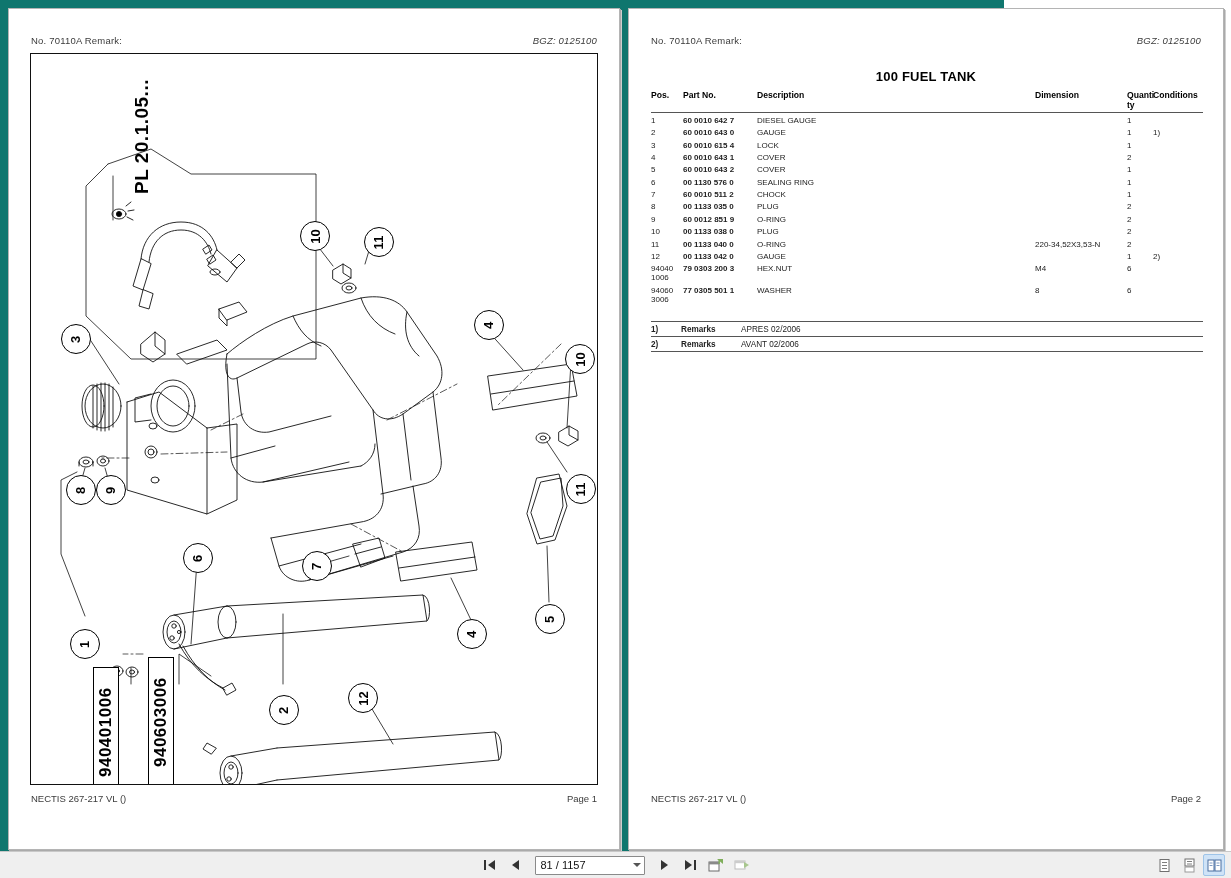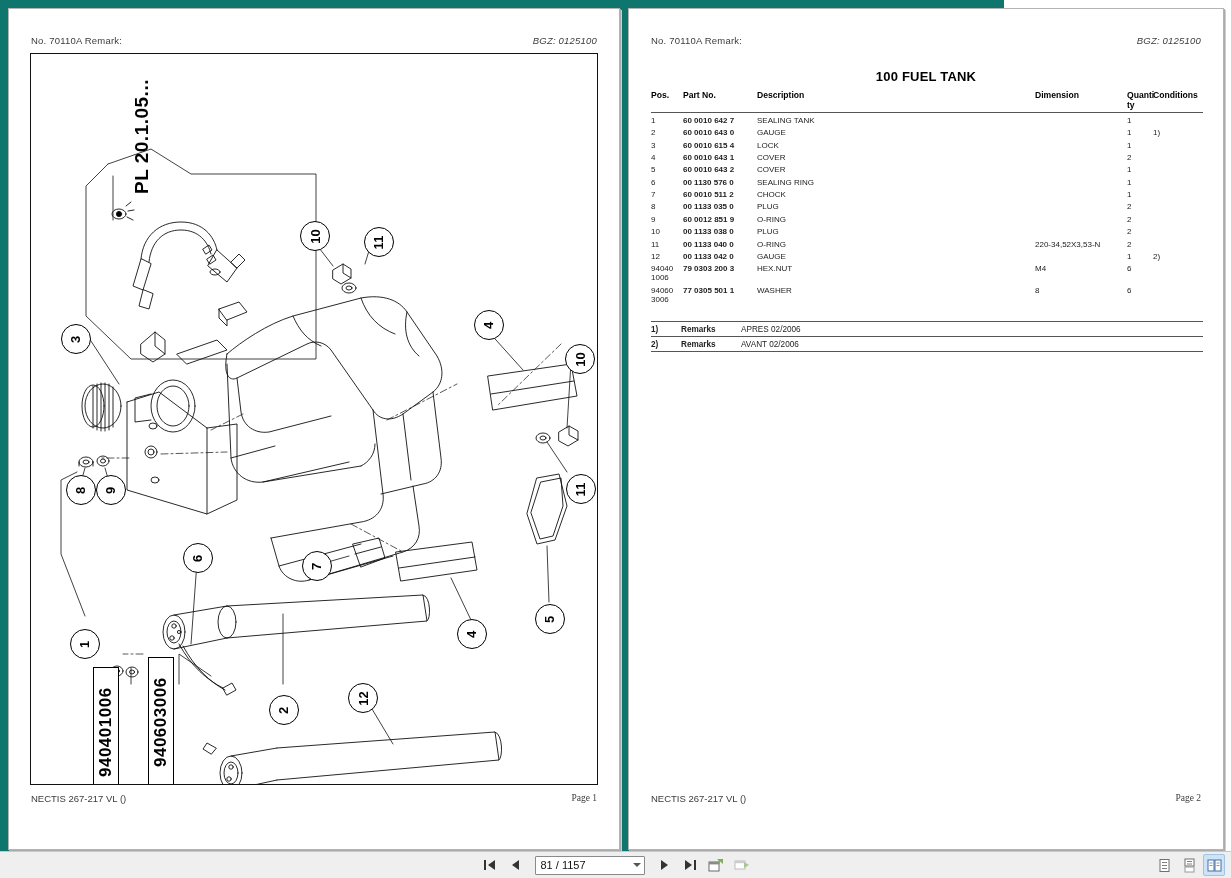--- a/index.html
+++ b/index.html
@@ -17,21 +17,21 @@
     box-shadow:1px 1px 0 #aaaaaa, 2px 2px 0 #cfcfcf;
   }
   #page-left{left:8px;top:8px;width:610px;height:840px;}
   #page-right{left:628px;top:8px;width:594px;height:840px;}
 
   .pg-header{position:absolute;top:26px;left:0;right:0;height:14px;}
   .pg-header .left{position:absolute;left:22px;font-size:9.5px;color:#3b3b3b;letter-spacing:.2px;}
   .pg-header .right{position:absolute;right:22px;font-size:9.5px;color:#3b3b3b;letter-spacing:.2px;font-style:italic;}
   .pg-footer{position:absolute;bottom:42px;left:0;right:0;height:14px;text-align:center;}
   .pg-footer .left{position:absolute;left:22px;font-size:9.5px;color:#3b3b3b;}
-  .pg-footer .right{position:absolute;right:22px;font-size:9.5px;color:#3b3b3b;font-family:Liberation Serif, serif;}
+  .pg-footer .right{position:absolute;right:22px;font-size:9.5px;color:#3b3b3b;}
 
   
   .draw-frame{position:absolute;left:21px;top:44px;width:566px;height:730px;border:1px solid #111;}
   .draw-area{position:absolute;inset:0;overflow:hidden;}
   .draw-area svg{position:absolute;left:0;top:0;}
 
   
   .rot-label{
     position:absolute;font-weight:bold;color:#000;
     transform-origin:0 0;transform:rotate(-90deg);
@@ -351,21 +351,21 @@
             <th>Description</th>
             <th>Dimension</th>
             <th><span>Quanti</span><br><span>ty</span></th>
             <th>Conditions</th>
           </tr>
         </thead>
         <tbody>
             <tr class="firstrow">
               <td class="c-pos">1</td>
               <td class="c-part">60 0010 642 7</td>
-              <td class="c-desc">SEALING TANK</td>
+              <td class="c-desc">DIESEL GAUGE</td>
               <td class="c-dim"></td>
               <td class="c-qty">1</td>
               <td class="c-cond"></td>
             </tr>
             <tr>
               <td class="c-pos">2</td>
               <td class="c-part">60 0010 643 0</td>
               <td class="c-desc">GAUGE</td>
               <td class="c-dim"></td>
               <td class="c-qty">1</td>

